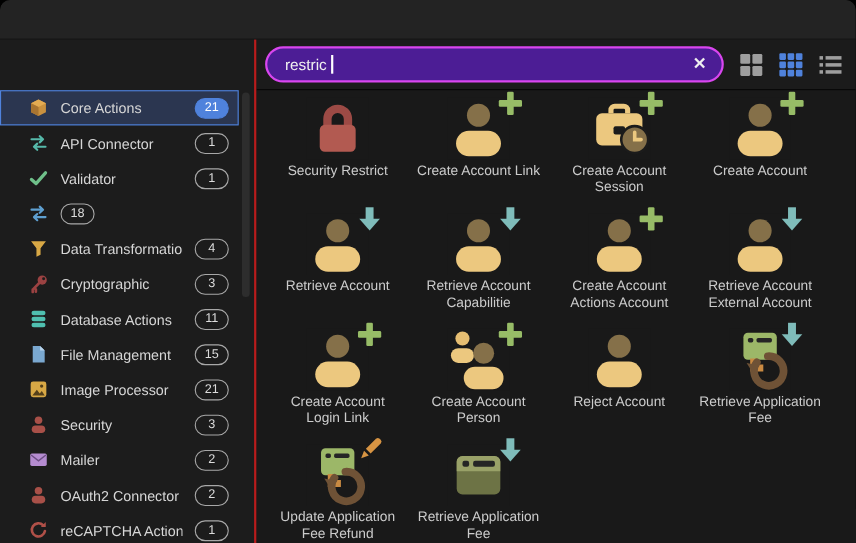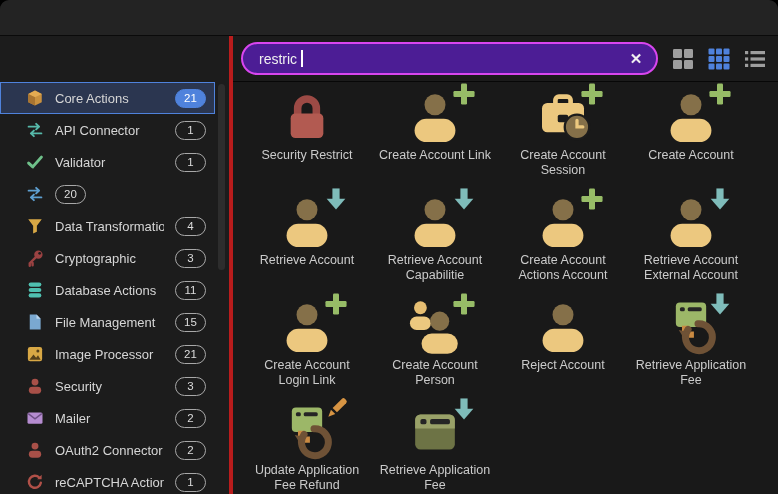--- a/index.html
+++ b/index.html
@@ -6,21 +6,21 @@
   html,body { width:778px; height:494px; background:#000; overflow:hidden;
               font-family:"Liberation Sans", sans-serif; }
   .window { width:778px; height:494px; background:#1b1b1b; border-radius:9px 9px 0 0;
             display:flex; flex-direction:column; overflow:hidden; }
   .titlebar { flex:0 0 36px; background:#232323; border-radius:9px 9px 0 0;
               border-bottom:1px solid #0a0a0a; }
   .content { flex:1; display:flex; min-height:0; }
 
   
   .sidebar { width:233px; flex:0 0 233px; background:#1c1c1c; position:relative;
-             border-right:4px solid #b91c1c; padding-top:46px; }
+             border-right:2px solid #b91c1c; padding-top:46px; }
   .sb-item { height:32px; margin-right:14px; display:flex; align-items:center;
              padding:0 8px 0 25px; gap:11px; border:1px solid transparent; cursor:pointer; }
   .sb-item.selected { background:#2b3650; border:1px solid #4f82dc; }
   .sb-ic { width:18px; height:18px; flex:0 0 18px; }
   .sb-label { flex:1; font-size:13px; color:#d6d6d6; white-space:nowrap; overflow:hidden; }
   .sb-badge { min-width:31px; height:19px; padding:0 8px; border:1px solid #a8a8a8;
               border-radius:10px; display:flex; align-items:center; justify-content:center;
               font-size:11.5px; color:#dcdcdc; }
   .sb-item.selected .sb-badge { background:#4f82dc; border-color:#4f82dc; color:#fff; }
   .sb-scrollthumb { position:absolute; right:4px; top:48px; width:7px; height:186px;
@@ -215,21 +215,21 @@
         <svg class="sb-ic c-green">
             <use href="#i-check"></use>
           </svg>
         <span class="sb-label">Validator</span>
         <span class="sb-badge">1</span>
       </div>
       <div class="sb-item">
         <svg class="sb-ic c-blue">
             <use href="#i-swap"></use>
           </svg>
-        <span class="sb-badge">20</span>
+        <span class="sb-badge">18</span>
       </div>
       <div class="sb-item">
         <svg class="sb-ic c-yellow">
             <use href="#i-funnel"></use>
           </svg>
         <span class="sb-label">Data Transformations</span>
         <span class="sb-badge">4</span>
       </div>
       <div class="sb-item">
         <svg class="sb-ic">

